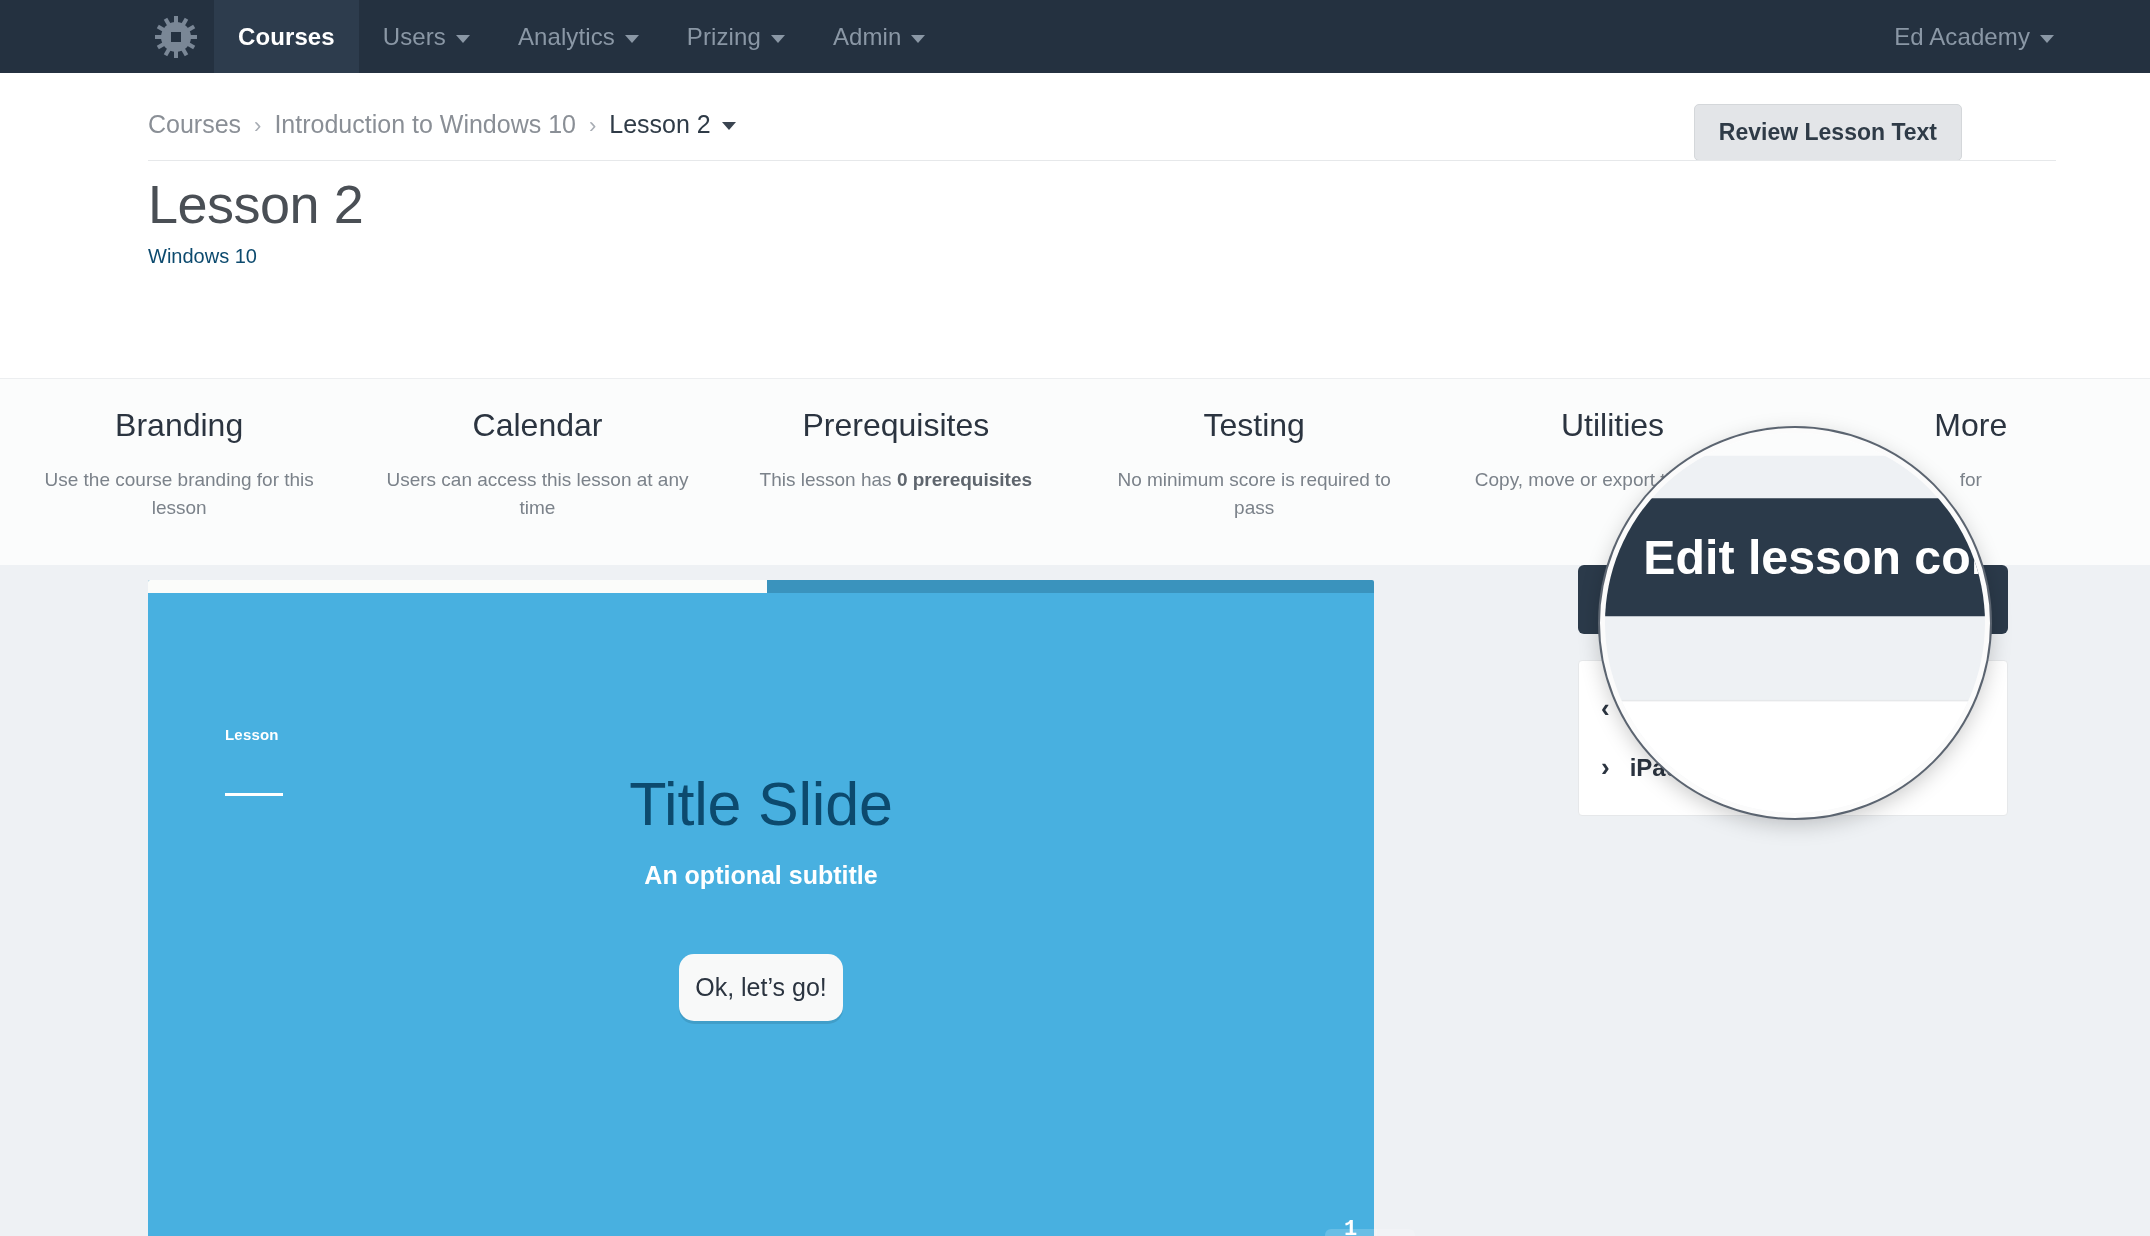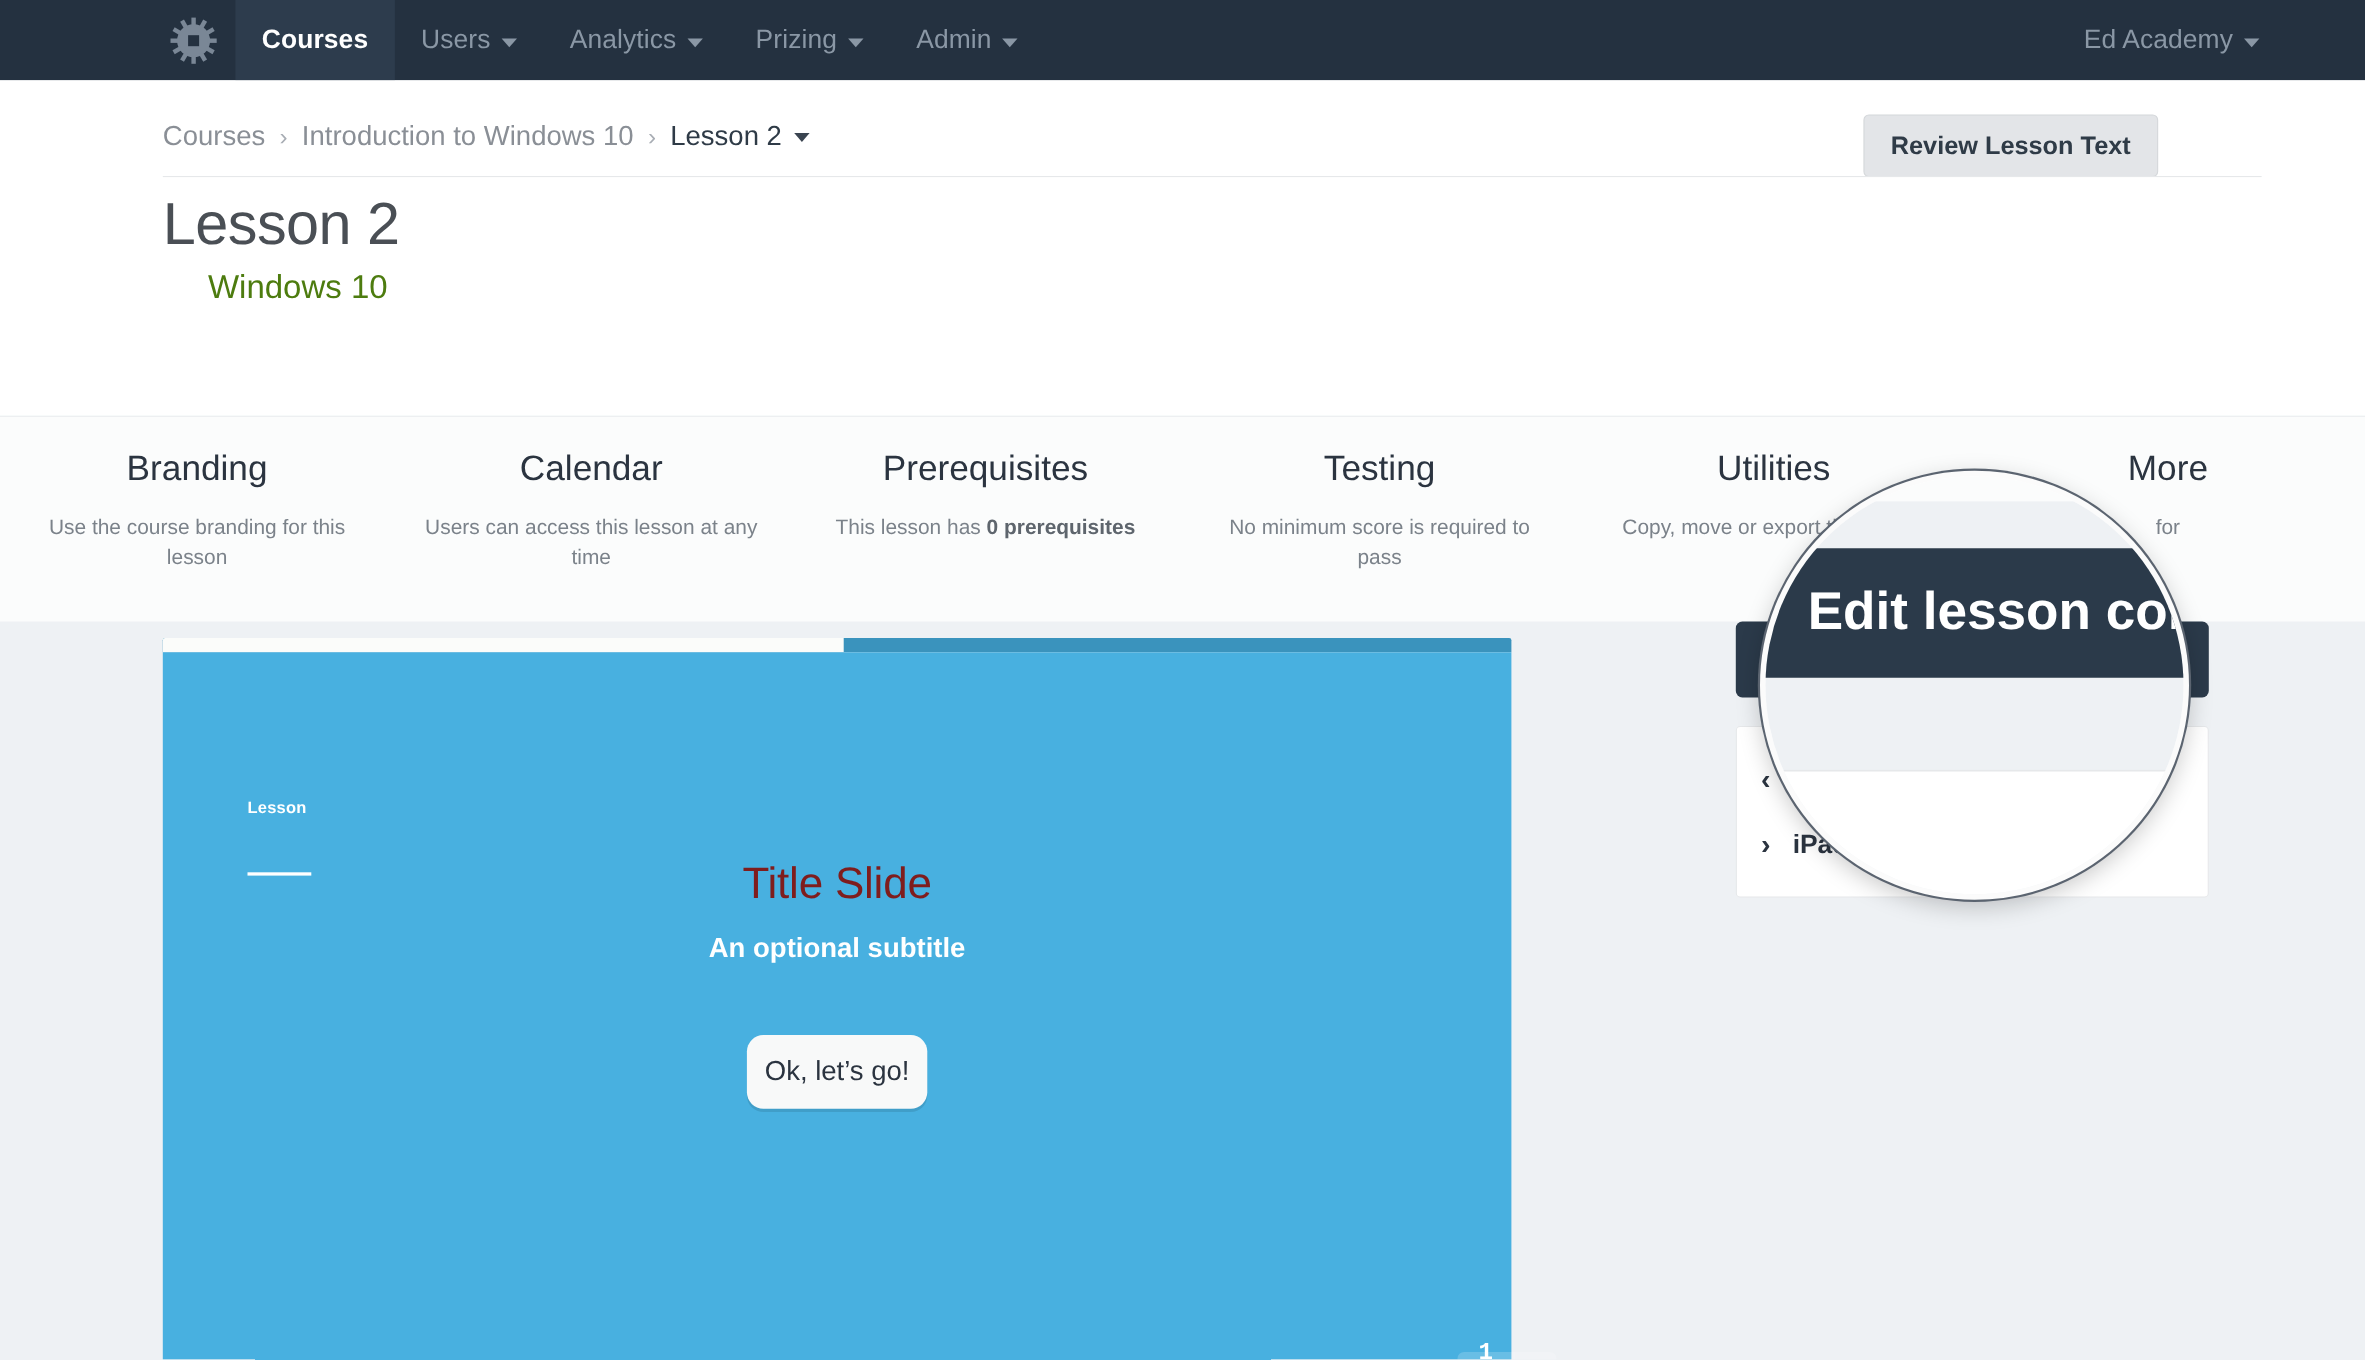--- a/index.html
+++ b/index.html
@@ -95,21 +95,21 @@
     position: absolute; top: 87px; left: 148px; right: 94px;
     height: 1px; background: #e6e8ea;
   }
   .lesson-title {
     position: absolute; top: 100px; left: 148px;
     font-size: 54px; font-weight: 400; color: #4a4f55;
     letter-spacing: -.5px;
   }
   .lesson-subtitle {
     position: absolute; top: 172px; left: 148px;
-    font-size: 30px; color: #4d7c0f; margin-left: 41px;
+    font-size: 20px; color: #0c4a6e;
   }
   .status-row {
     position: absolute; top: 315px; left: 148px;
     display: flex; align-items: center;
   }
   .status-label {
     font-size: 24px; font-weight: 700; color: #2f3b47;
     letter-spacing: .4px;
   }
   .badge-draft {
@@ -199,21 +199,21 @@
     padding: 0 19px; gap: 5px; cursor: pointer;
   }
   .slide-center {
     position: absolute; top: 0; left: 0;
     width: 1226px; height: 643px;
     display: flex; flex-direction: column;
     align-items: center; justify-content: center;
     padding-bottom: 40px;
   }
   .slide-title {
-    color: #7f1d1d; font-size: 40px; font-weight: 400;
+    color: #0c4a6e; font-size: 61px; font-weight: 400;
     margin-bottom: 22px; letter-spacing: -.2px; text-align: center;
   }
   .slide-subtitle {
     color: #ffffff; font-size: 25px; font-weight: 700;
     margin-bottom: 64px;
   }
   .slide-cta {
     background: #f8f9f9; color: #2b3440;
     border: none; border-radius: 15px;
     font-size: 25px; font-weight: 400;

